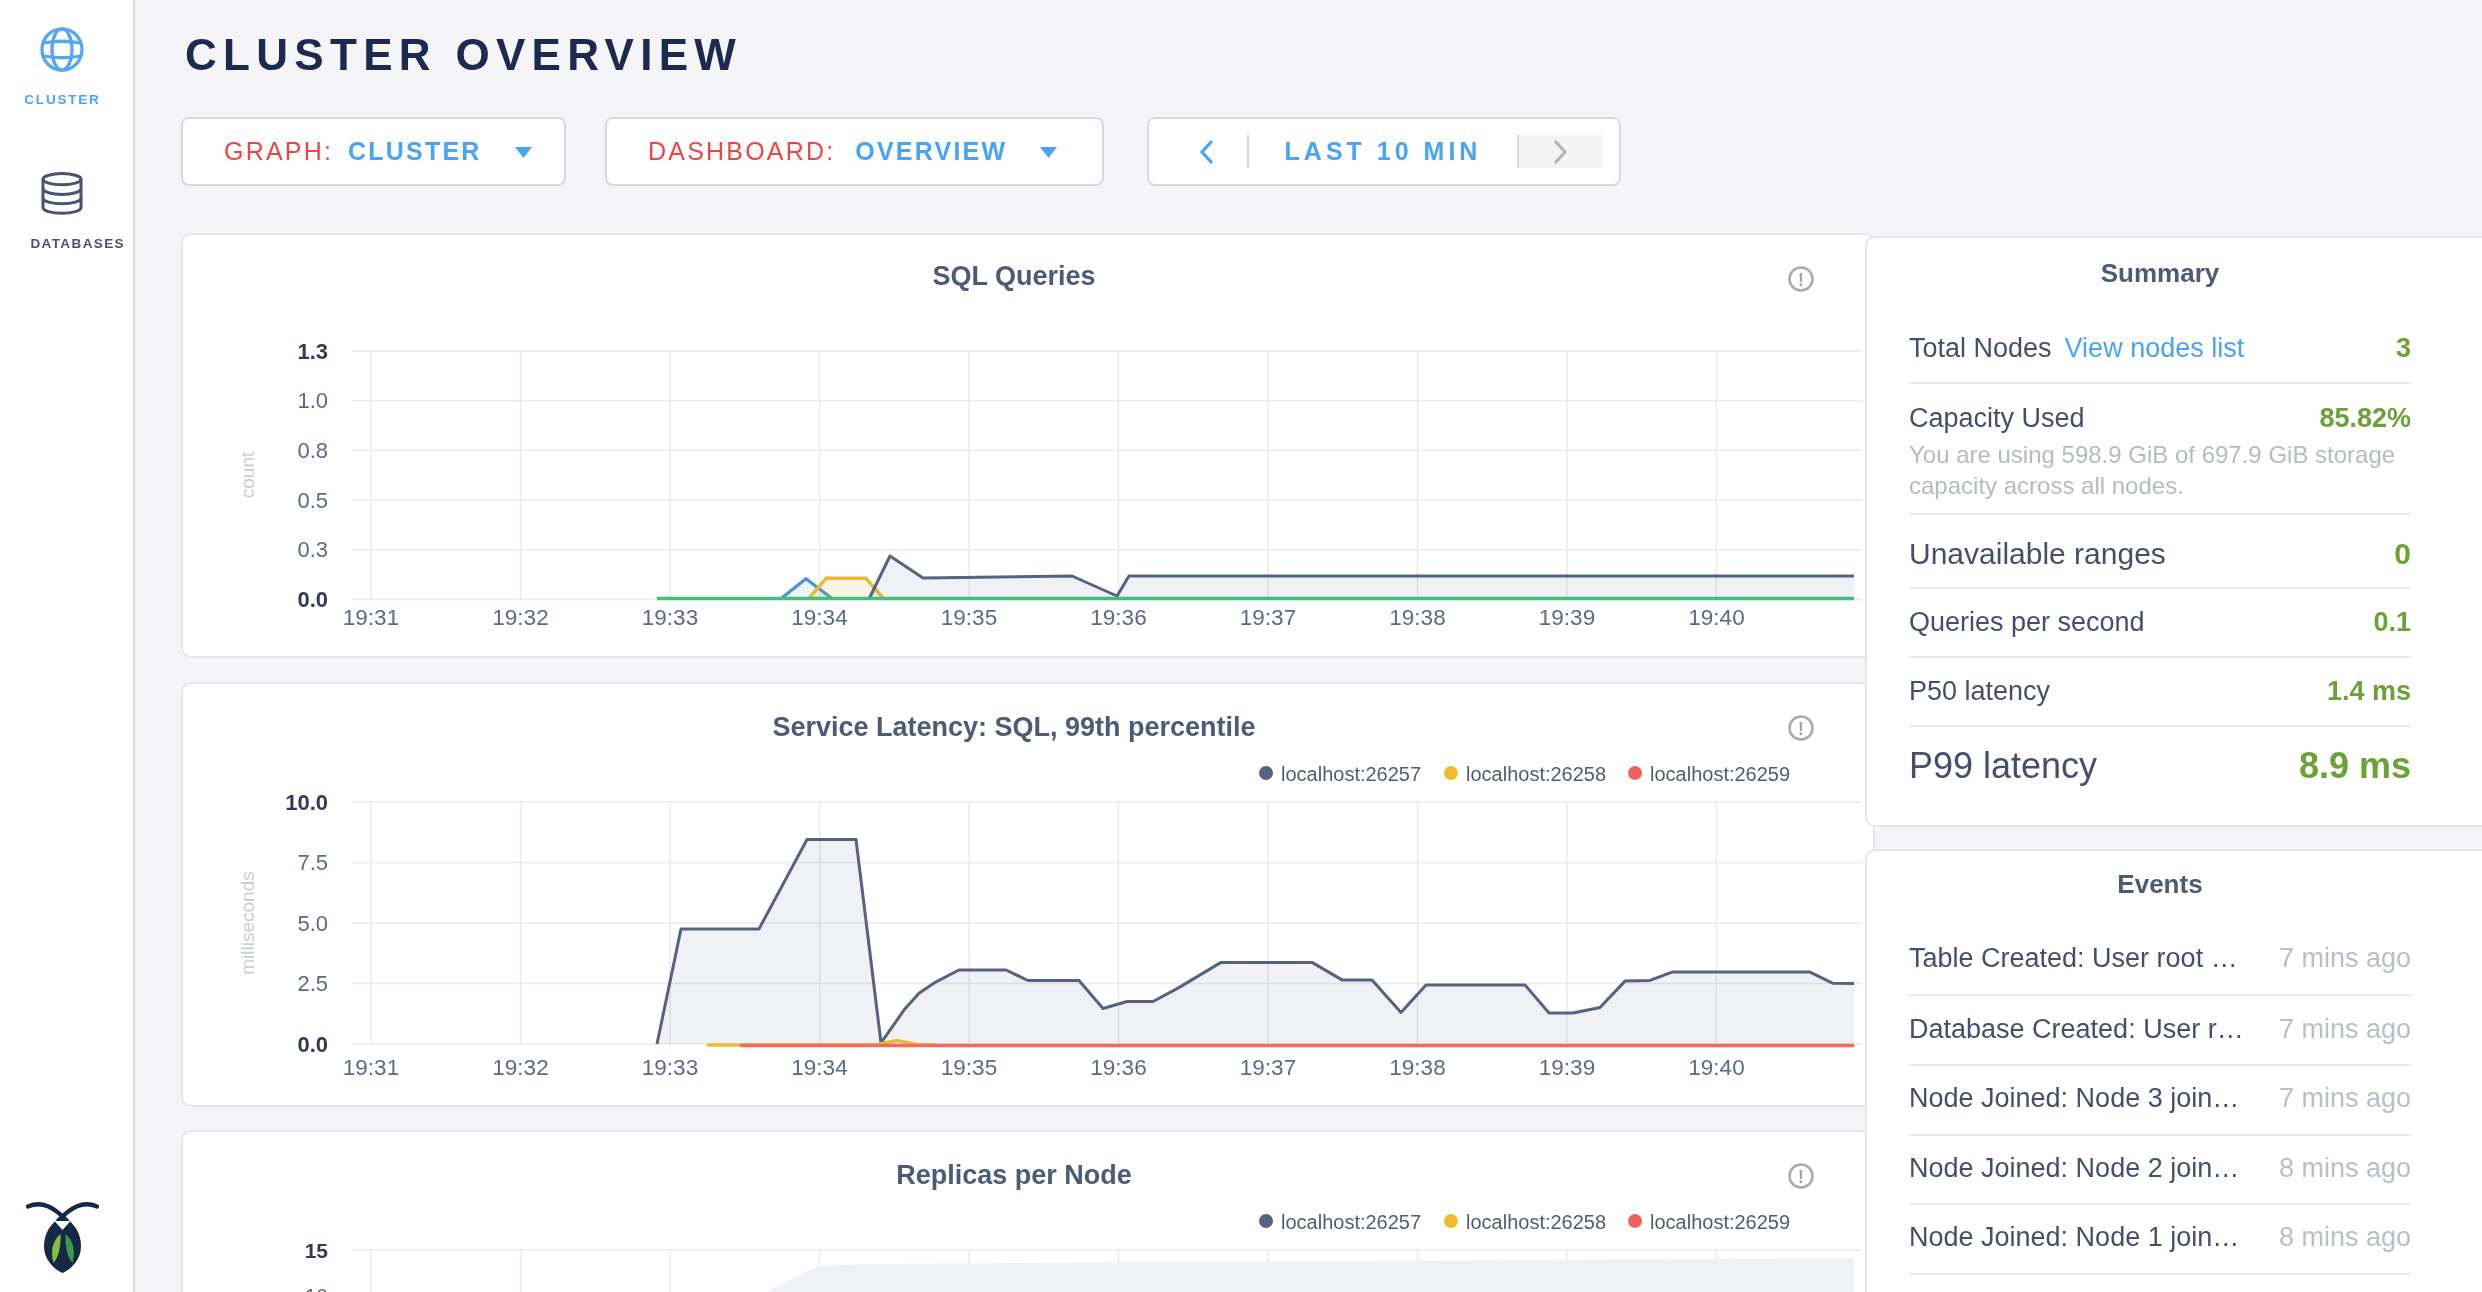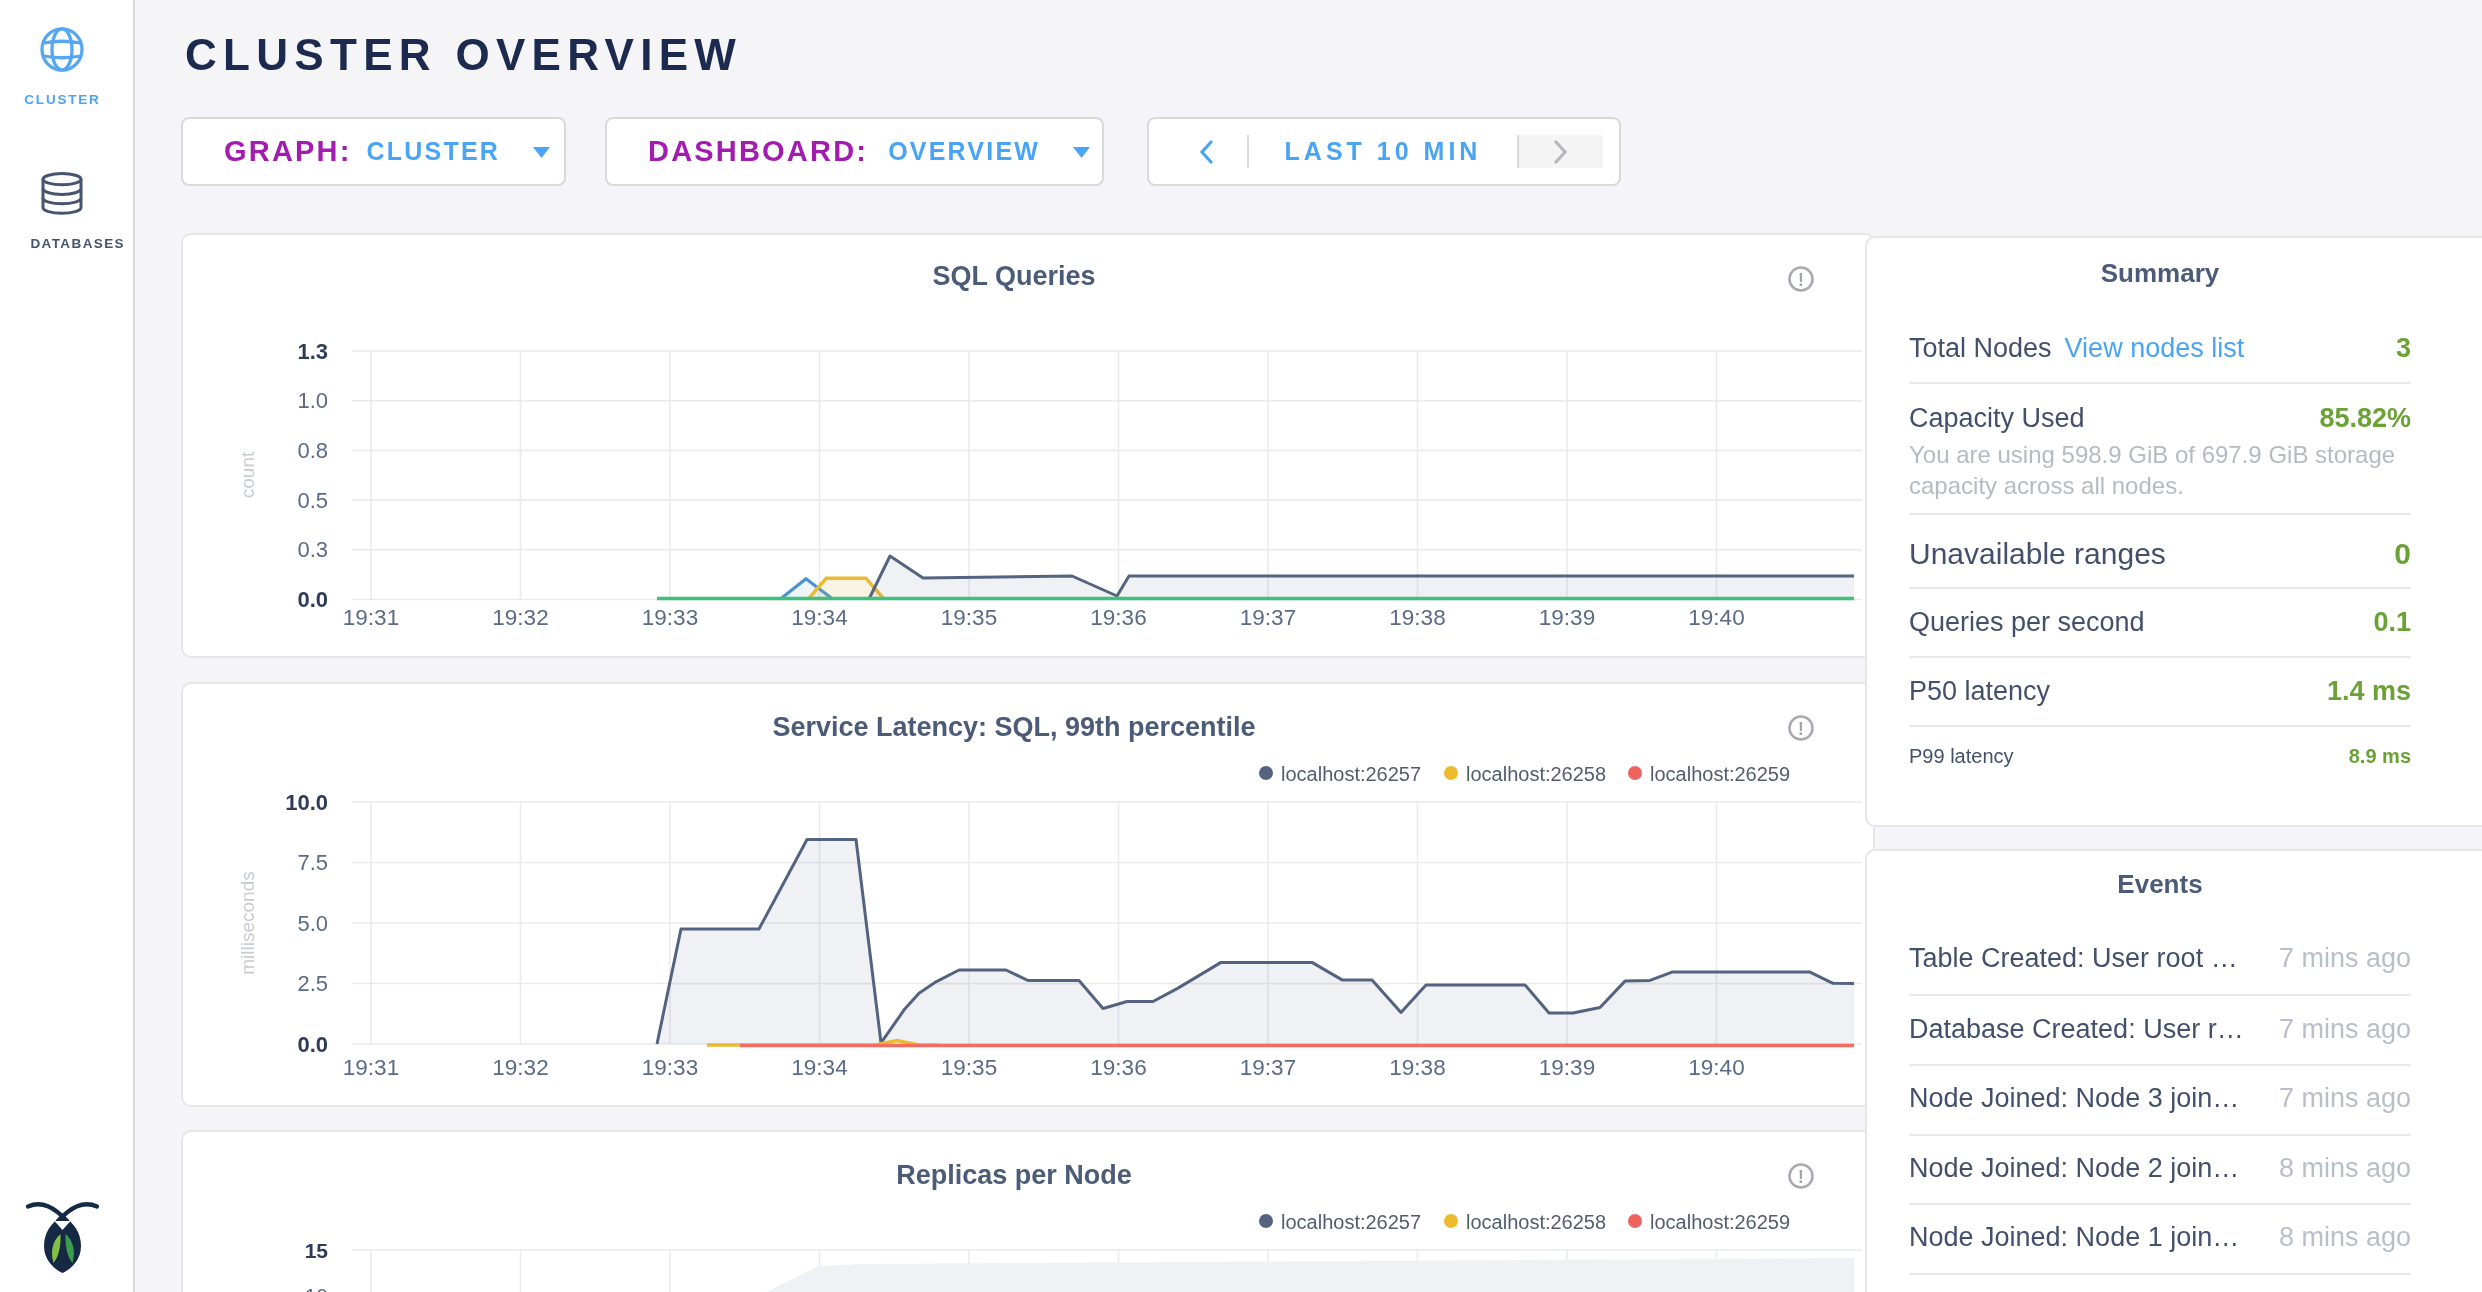--- a/index.html
+++ b/index.html
@@ -1,21 +1,21 @@
 <!DOCTYPE html>
 <html><head>
 <meta charset="utf-8">
 <style>
   html,body{margin:0;padding:0;}
   body{width:2482px;height:1292px;overflow:hidden;background:#f5f5f7;font-family:"Liberation Sans",sans-serif;}
   #page{position:absolute;top:0;left:0;width:2482px;height:1292px;}
   .abs{position:absolute;}
   .card{position:absolute;background:#fff;border-radius:10px;box-shadow:inset 0 0 0 2px #e5e6ea;padding-left:32px;}
   .ctl{position:absolute;top:117px;height:69px;background:#fff;border:2px solid #d7d9df;border-radius:8px;box-sizing:border-box;display:flex;align-items:center;}
-  .ctl-label{color:#a21caf;font-size:29px;letter-spacing:2.2px;font-weight:bold;}
+  .ctl-label{color:#ef4444;font-size:25px;letter-spacing:2.2px;font-weight:normal;}
   .ctl-val{color:#49a4f5;font-size:25px;letter-spacing:2.2px;font-weight:bold;}
 </style>
 </head>
 <body>
 <div id="page">
 
   <div class="abs" style="left:0;top:0;width:135px;height:1292px;background:#fff;border-right:2px solid #d9d9db;box-sizing:border-box;">
     <svg class="abs" style="left:40px;top:27px;" width="44" height="45" viewBox="0 0 44 45">
       <g fill="none" stroke="#55a6f3" stroke-width="3.3">
         <ellipse cx="22" cy="22.5" rx="20" ry="20.6"></ellipse>
@@ -242,21 +242,21 @@
     <div class="abs" style="left:44px;top:371px;width:502px;height:32px;font-size:27px;color:#44506b;">
       <span>Queries per second</span>
       <span class="abs" style="right:0;top:0;color:#6ba235;font-weight:bold;">0.1</span>
     </div>
     <div class="abs" style="left:44px;top:420px;width:502px;border-top:2px solid #e8e9ec;"></div>
     <div class="abs" style="left:44px;top:440px;width:502px;height:32px;font-size:27px;color:#44506b;">
       <span>P50 latency</span>
       <span class="abs" style="right:0;top:0;color:#6ba235;font-weight:bold;">1.4 ms</span>
     </div>
     <div class="abs" style="left:44px;top:489px;width:502px;border-top:2px solid #e8e9ec;"></div>
-    <div class="abs" style="left:44px;top:509px;width:502px;height:32px;font-size:20px;color:#44506b;">
+    <div class="abs" style="left:44px;top:509px;width:502px;height:32px;font-size:36px;color:#44506b;">
       <span>P99 latency</span>
       <span class="abs" style="right:0;top:0;color:#6ba235;font-weight:bold;">8.9 ms</span>
     </div>
   </div>
 
   <div class="card" style="left:1865px;top:849px;width:594px;height:560px;">
     <div class="abs" style="left:0;top:20px;width:590px;text-align:center;color:#4c5b77;font-size:26px;font-weight:bold;">Events</div>
     <div class="abs" style="left:44px;top:94px;width:502px;height:32px;font-size:27px;color:#44506b;white-space:nowrap;">
       <span style="display:inline-block;max-width:338px;overflow:hidden;text-overflow:ellipsis;">Table Created: User root created ta</span>
       <span class="abs" style="right:0;top:0;color:#b9bec8;">7 mins ago</span>

